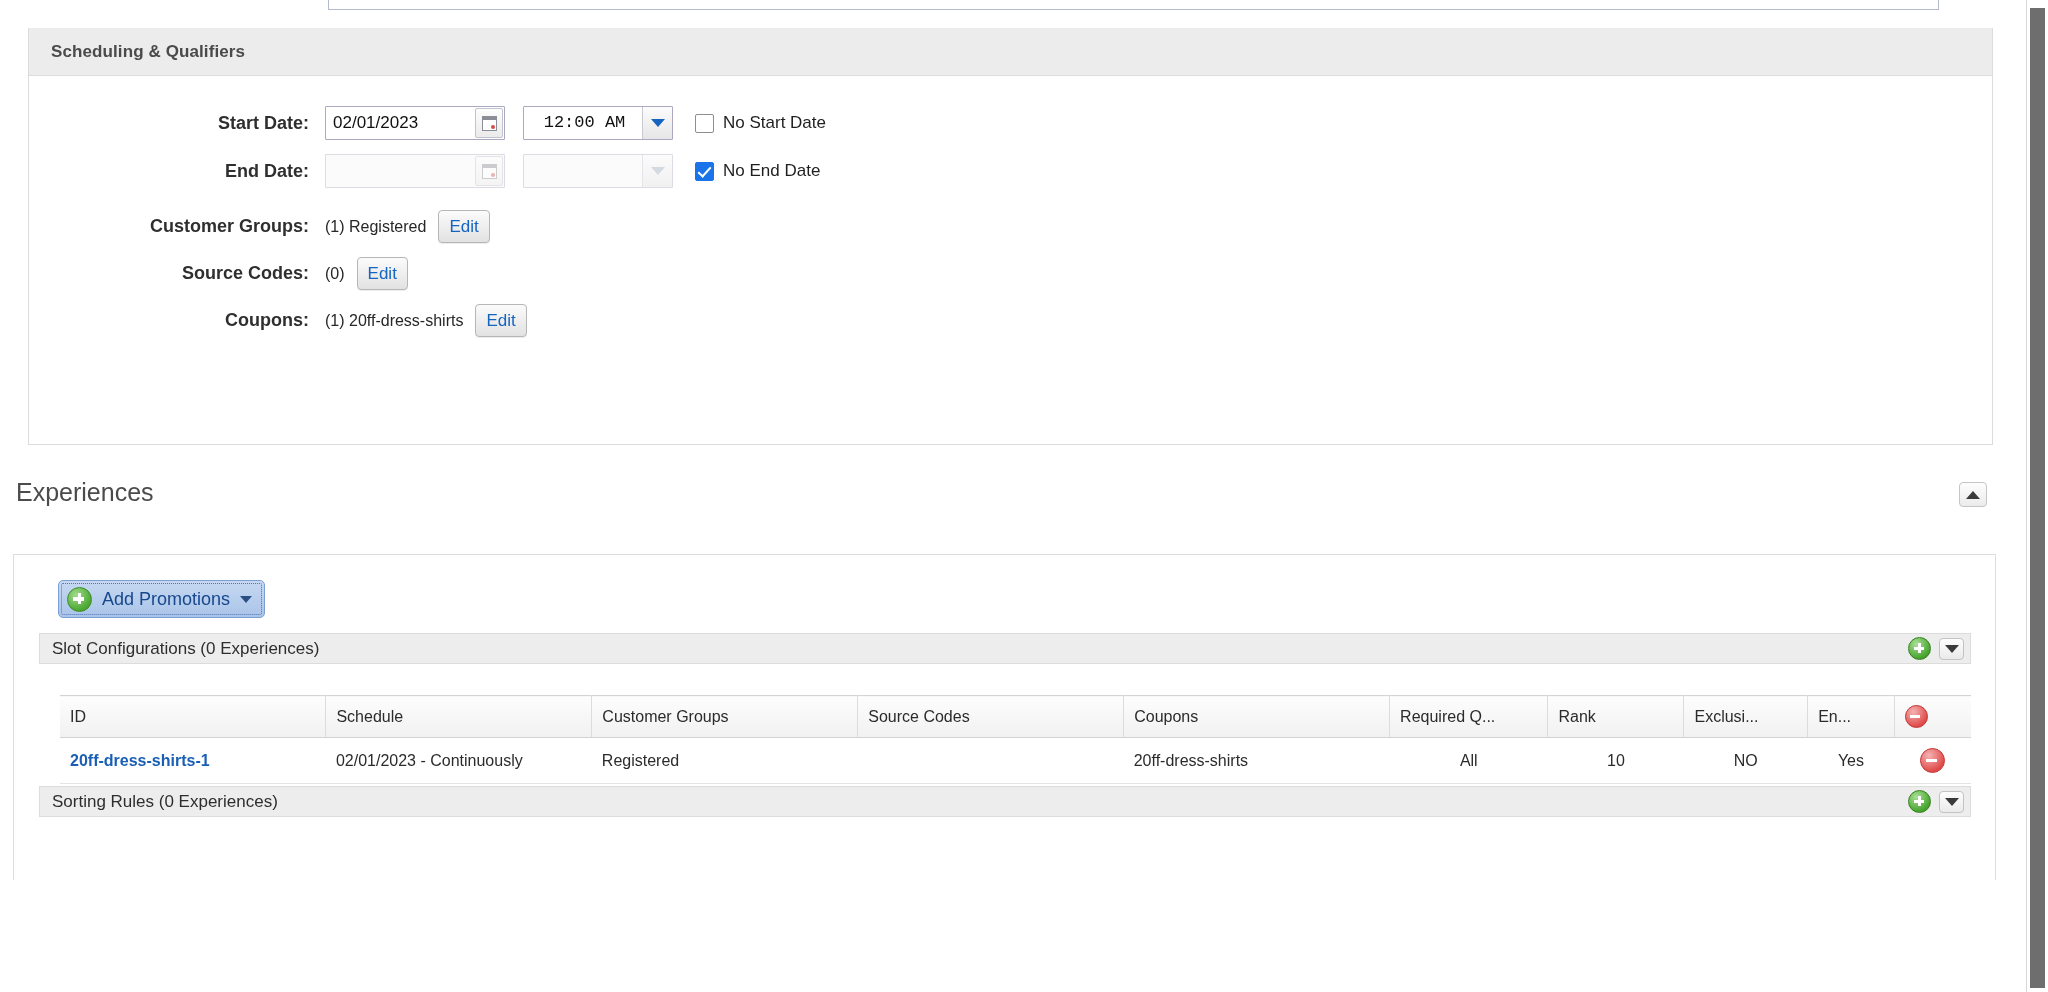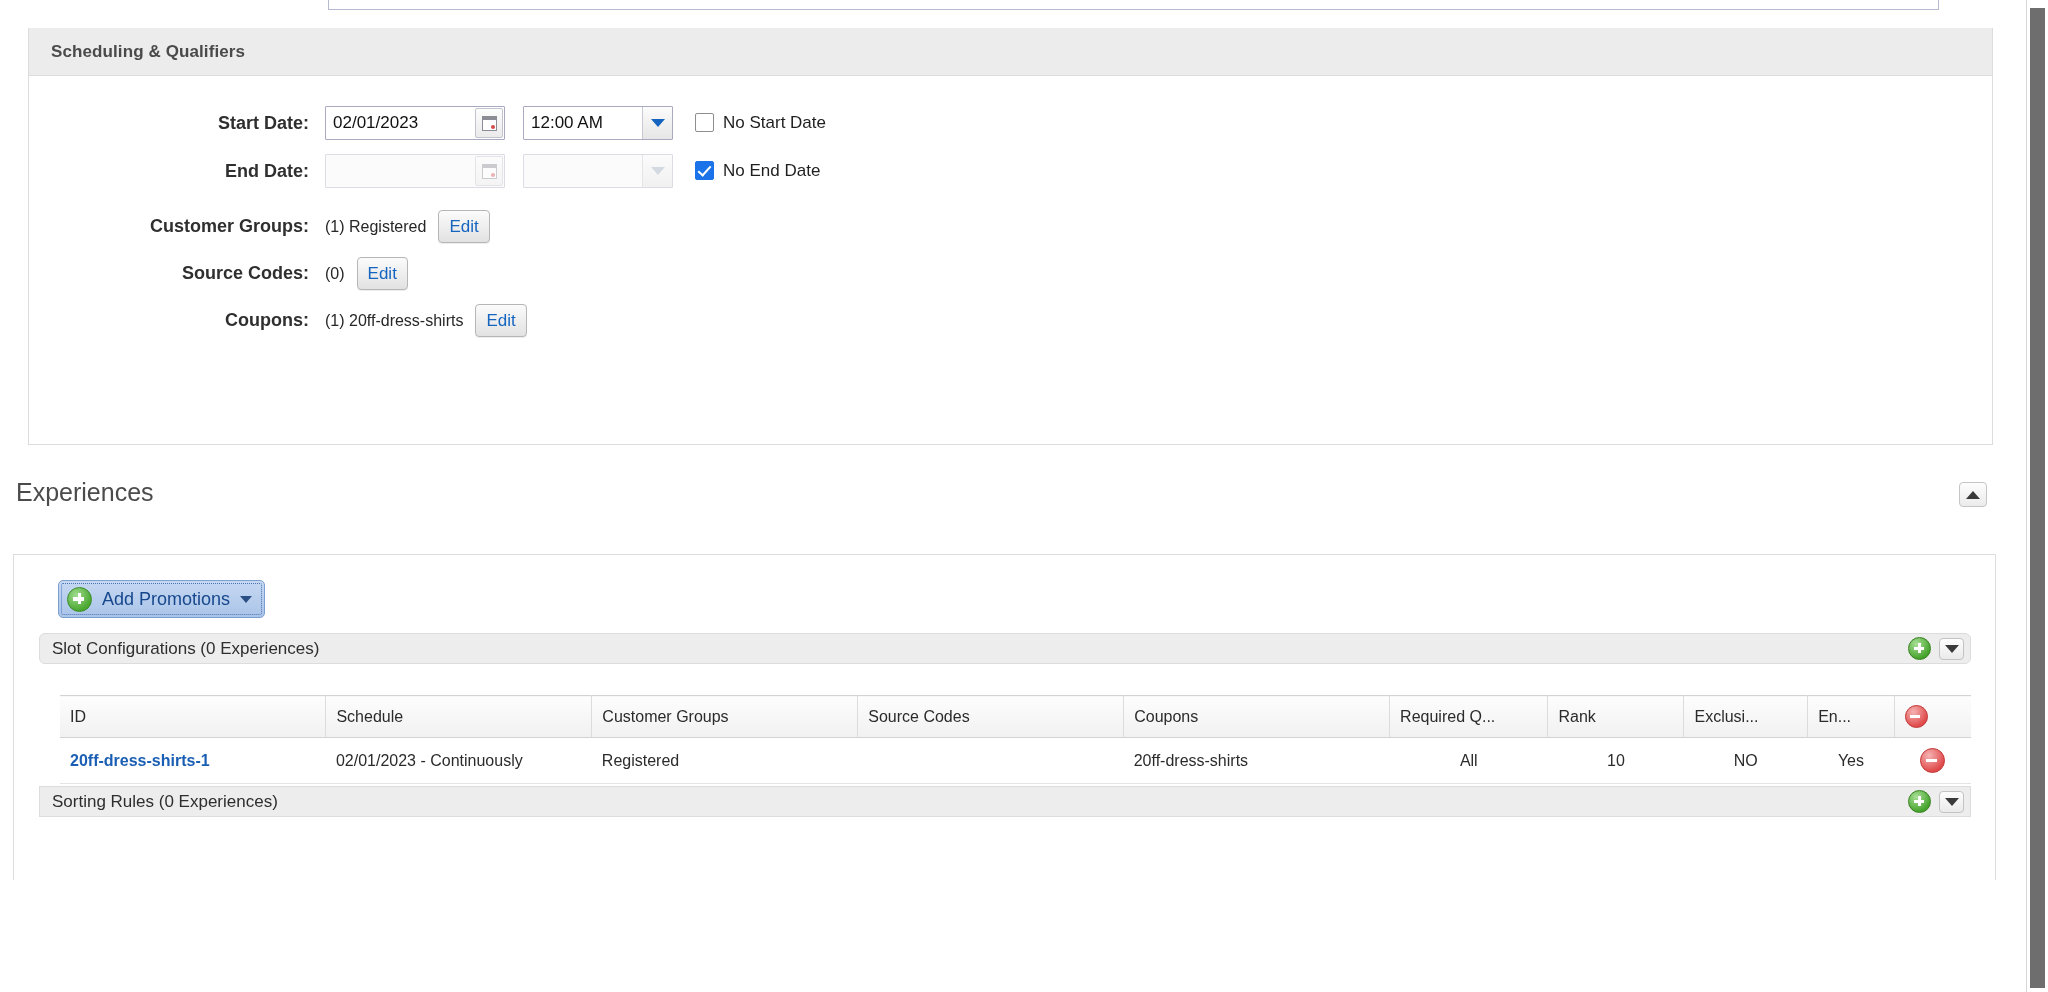--- a/index.html
+++ b/index.html
@@ -170,26 +170,27 @@
     width: 150px;
     height: 34px;
     margin-left: 18px;
   }
   .sel-input {
     width: 150px;
     height: 34px;
     box-sizing: border-box;
     border: 1px solid #a9a9c0;
     background: #ffffff;
-    font-family: Liberation Sans, sans-serif;
+    font-family: Liberation Mono, monospace;
     font-size: 17px;
     color: #111111;
     padding: 0 34px 4px 7px;
     line-height: 32px;
     border-radius: 1px;
+    text-align: center;
   }
   .sel-input.disabled {
     background: #fbfbfb;
     border: 1px solid #dcdce4;
     color: #9b9b9b;
   }
   .sel-arrow {
     position: absolute;
     right: 1px; top: 1px;
     width: 30px; height: 32px;
@@ -206,21 +207,21 @@
     width: 0; height: 0;
     border-left: 7px solid transparent;
     border-right: 7px solid transparent;
     border-top: 8px solid #1565c0;
   }
   .sel-arrow.disabled .caret-dn { border-top-color: #a6b4c6; }
 
   
   .cb-row {
     display: flex;
-    align-items: flex-start;
+    align-items: flex-end;
     margin-left: 22px;
   }
   .cbox {
     width: 19px; height: 19px;
     border: 1px solid #8e8e8e;
     background: #ffffff;
     border-radius: 2px;
     box-sizing: border-box;
     cursor: pointer;
     flex: none;
@@ -615,21 +616,21 @@
   </div>
 
   <div class="exp-panel">
 
     <div class="add-exp-btn">
       <span class="plus-circle"></span>
       <span class="add-exp-label">Add Promotions</span>
       <span class="add-exp-caret"></span>
     </div>
 
-    <div class="group-bar" style="top:78px;border-radius:6px;">
+    <div class="group-bar" style="top:78px;">
       <span class="group-label">Slot Configurations (0 Experiences)</span>
       <span class="group-actions">
         <span class="grp-plus"></span>
         <span class="grp-toggle">
           <span class="caret-dn-sm"></span>
         </span>
       </span>
     </div>
 
 

